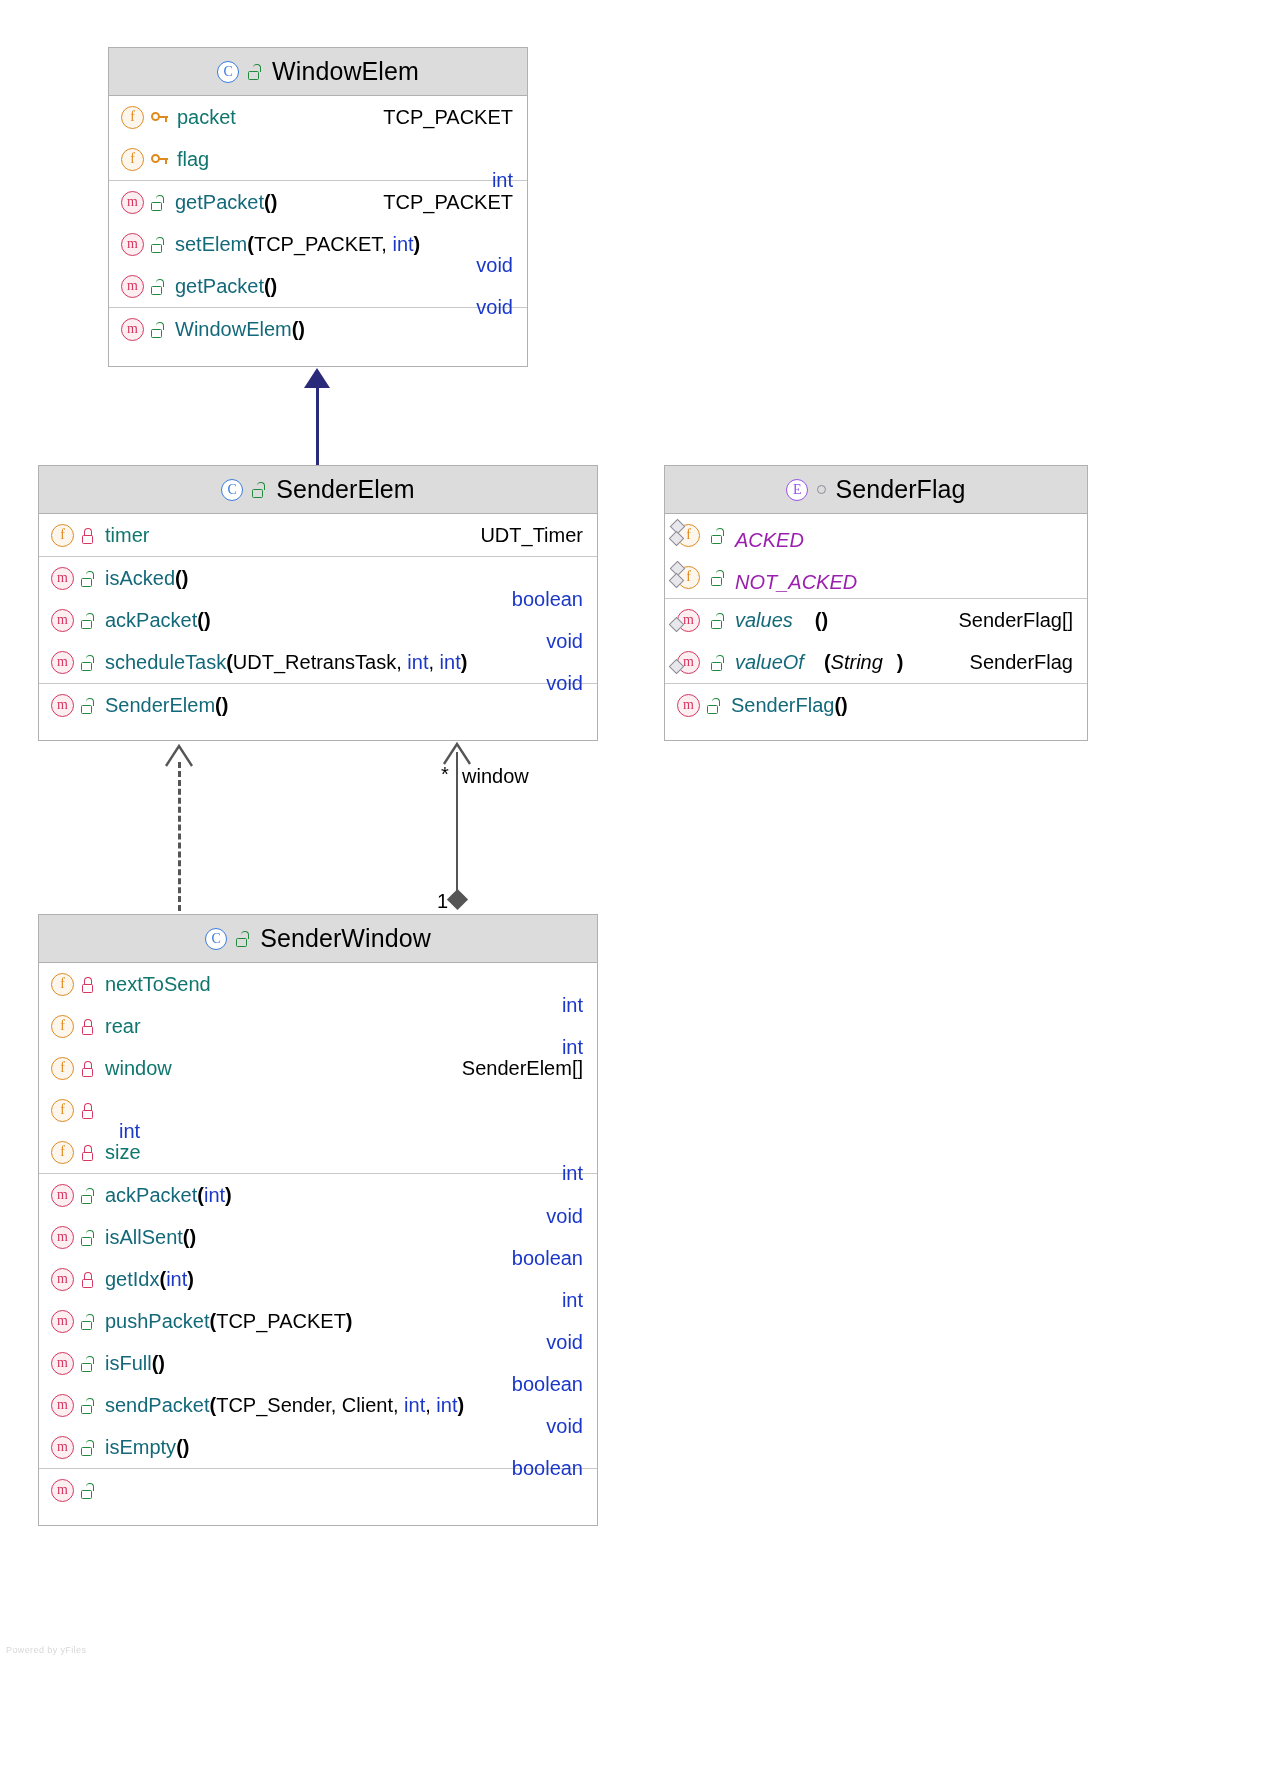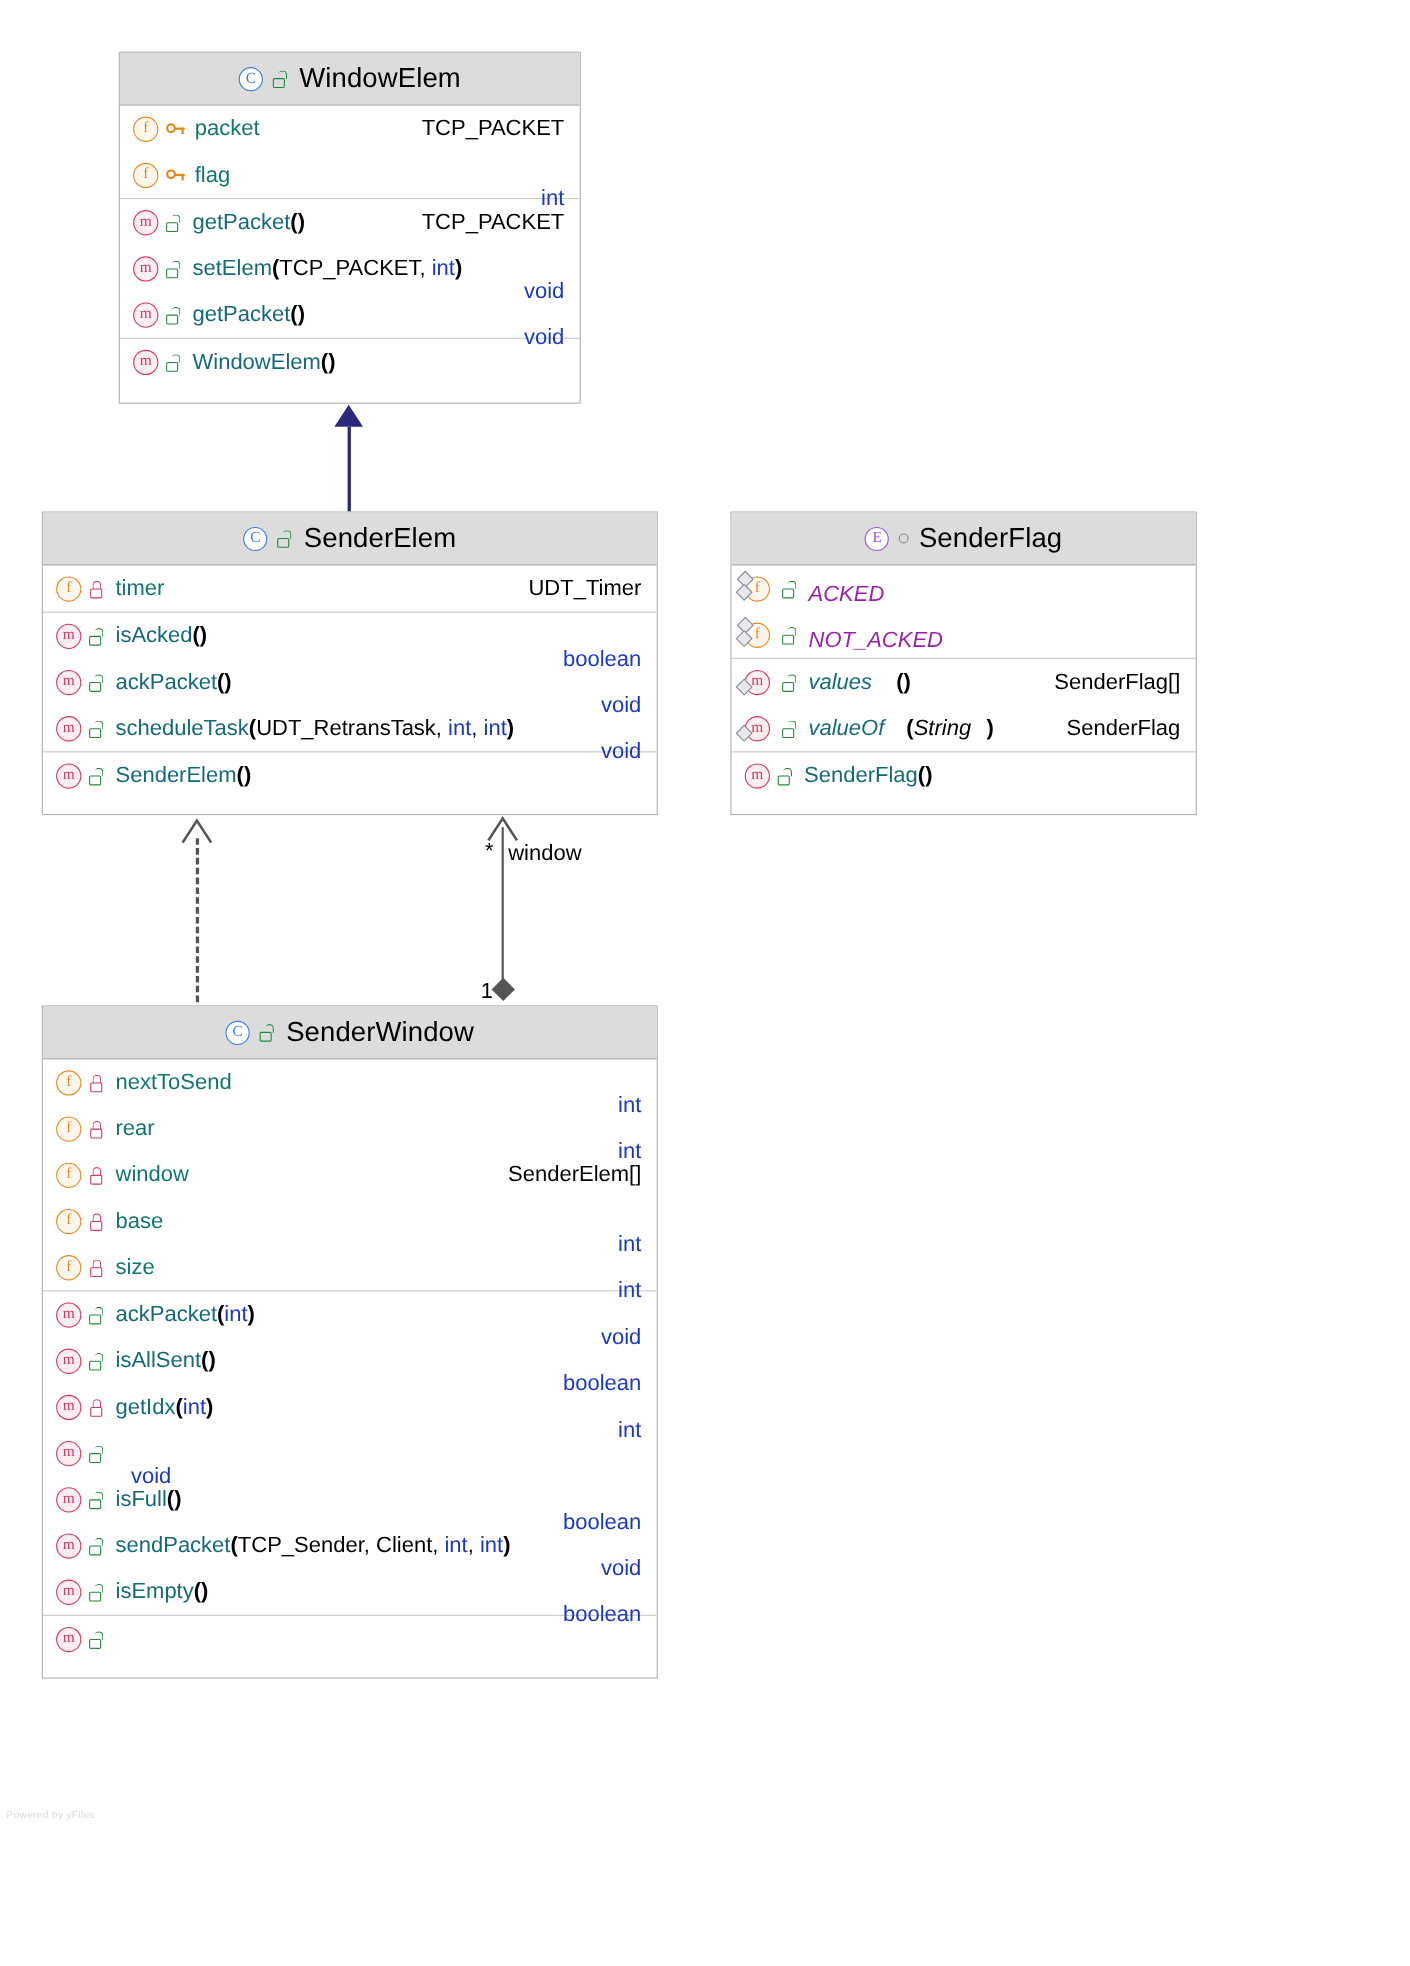--- a/index.html
+++ b/index.html
@@ -548,21 +548,20 @@
     <div class="uml-row">
       <span class="row-icons">
         <span class="ico">
             <span class="circ circ-f">f</span>
           </span>
         <span class="ico lock lock-closed">
             <span class="shackle"></span>
             <span class="body"></span>
           </span>
       </span>
-      <span class="row-sig n-field">base</span>
       <span class="row-type t-prim">int</span>
     </div>
     <div class="uml-row">
       <span class="row-icons">
         <span class="ico">
             <span class="circ circ-f">f</span>
           </span>
         <span class="ico lock lock-closed">
             <span class="shackle"></span>
             <span class="body"></span>
@@ -616,20 +615,21 @@
     <div class="uml-row">
       <span class="row-icons">
         <span class="ico">
             <span class="circ circ-m">m</span>
           </span>
         <span class="ico lock lock-open">
             <span class="shackle"></span>
             <span class="body"></span>
           </span>
       </span>
+      <span class="row-sig"><span class="n-method">pushPacket</span><span class="paren">(</span><span class="t-plain">TCP_PACKET</span><span class="paren">)</span></span>
       <span class="row-type t-prim">void</span>
     </div>
     <div class="uml-row">
       <span class="row-icons">
         <span class="ico">
             <span class="circ circ-m">m</span>
           </span>
         <span class="ico lock lock-open">
             <span class="shackle"></span>
             <span class="body"></span>

